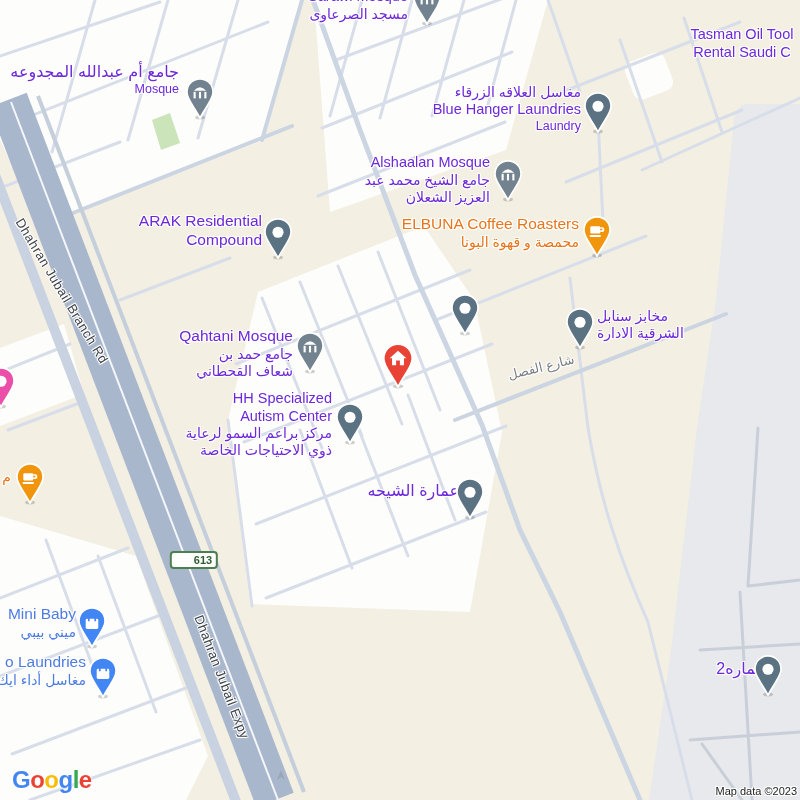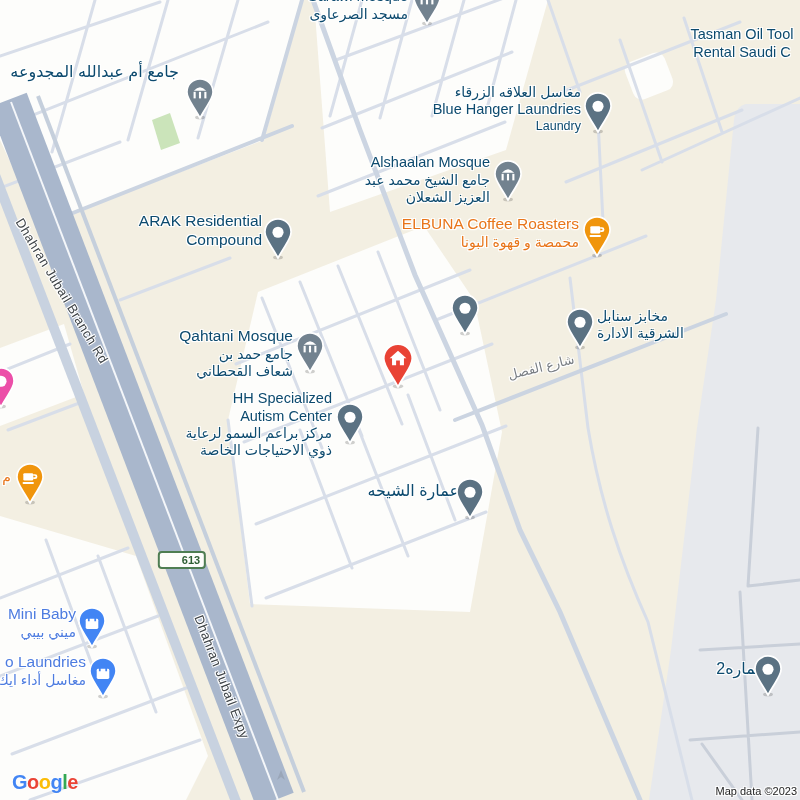--- a/index.html
+++ b/index.html
@@ -10,21 +10,21 @@
   }
   #bg{position:absolute;left:0;top:0;}
   .poi{position:static;}
   .poi-label{
     position:absolute;z-index:5;line-height:1.22;white-space:nowrap;
     text-shadow:-1px -1px 0 #fff,1px -1px 0 #fff,-1px 1px 0 #fff,1px 1px 0 #fff,0 1px 2px #fff;
   }
   .align-right{text-align:right;}
   .align-left{text-align:left;}
   .align-center{text-align:center;}
-  .line{color:#0c4a6e;}
+  .line{color:#6d28d9;}
   .en{font-size:14.5px;font-weight:500;}
   .ar{font-size:14px;font-weight:500;}
   .sub{font-size:12.5px;font-weight:400;}
   .lg{font-size:15.5px;}
   .ar.lg{font-size:16px;}
   .c-food{color:#E8751A;}
   .c-shop{color:#4D7CE0;}
   .poi-pin{position:absolute;z-index:6;}
   .poi-pin.pin-home{z-index:7;}
   .road-label{
@@ -33,21 +33,21 @@
     text-shadow:-1px -1px 0 #fff,1px -1px 0 #fff,-1px 1px 0 #fff,1px 1px 0 #fff,0 0 3px #fff;
   }
   .road-label.gray{color:#7A7F85;letter-spacing:.2px;}
   #shield{
     position:absolute;z-index:4;transform:translate(-50%,-50%);
     background:#FDFDFB;border:2px solid #4E7D52;border-radius:4px;
     padding:0 4px;font-size:11px;font-weight:700;color:#2E5E33;line-height:14px;
   }
   #logo{
     position:absolute;left:12px;bottom:6px;z-index:8;
-    font-size:20px;font-weight:700;letter-spacing:-.5px;
+    font-size:24px;font-weight:700;letter-spacing:-.5px;
     text-shadow:0 0 3px rgba(255,255,255,.9);
   }
   #attribution{
     position:absolute;right:3px;bottom:3px;z-index:8;
     font-size:11px;color:#1F1F1F;
     text-shadow:-1px -1px 0 #fff,1px -1px 0 #fff,-1px 1px 0 #fff,1px 1px 0 #fff;
   }
 </style>
 </head>
 <body>
@@ -92,34 +92,35 @@
 
     <g fill="none">
       <path d="M-30,110 L240,812" stroke="#C8D2E0" stroke-width="10"></path>
       <path d="M8,100 L275,800" stroke="#A9B7CC" stroke-width="40"></path>
       <path d="M11,102 L278,800" stroke="#F4F6F9" stroke-width="2"></path>
       <path d="M38,96 L304,792" stroke="#C5CFDC" stroke-width="4"></path>
       <path d="M281,770 l4,10 l-4,-3 l-4,3 Z" fill="#9AA6B8"></path>
     </g>
   </svg>
 
-  <div id="shield" style="left: 182px; top: 560px; padding-left: 22px;">
+  <div id="shield" style="left: 194px; top: 560px; padding-left: 22px;">
     <span>613</span>
   </div>
 
   <div id="road-labels">
       <div class="road-label" style="left: 62px; top: 291px; transform: translate(-50%, -50%) rotate(59deg);">Dhahran Jubail Branch Rd</div>
       <div class="road-label" style="left: 222px; top: 677px; transform: translate(-50%, -50%) rotate(69deg);">Dhahran Jubail Expy</div>
       <div class="road-label gray" style="left: 541px; top: 367px; transform: translate(-50%, -50%) rotate(-14deg);">شارع الفصل</div>
     </div>
 
   <div id="pois">
       <div class="poi">
         <div class="poi-label align-right" style="right: 621px; top: 62px;">
           <div class="line ar lg">جامع أم عبدالله المجدوعه</div>
+          <div class="line sub">Mosque</div>
         </div>
         <div class="poi-pin" style="left: 185px; top: 78px;"><svg width="30" height="42" viewBox="0 0 24 34">
             <ellipse cx="12" cy="32" rx="4" ry="1.6" fill="rgba(0,0,0,.18)"></ellipse>
             <path d="M12 .8 C6 .8 1.4 5.4 1.4 11.4 C1.4 17.2 6.2 21.6 12 32.4 C17.8 21.6 22.6 17.2 22.6 11.4 C22.6 5.4 18 .8 12 .8 Z" fill="#72828F" stroke="#fff" stroke-width="1.4"></path>
             <g fill="#fff">
               <rect x="6.8" y="11.2" width="1.7" height="5.3"></rect>
               <rect x="11.15" y="11.2" width="1.7" height="5.3"></rect>
               <rect x="15.5" y="11.2" width="1.7" height="5.3"></rect>
               <path d="M7 10.4 Q12 4.6 17 10.4 Z"></path>
             </g>

